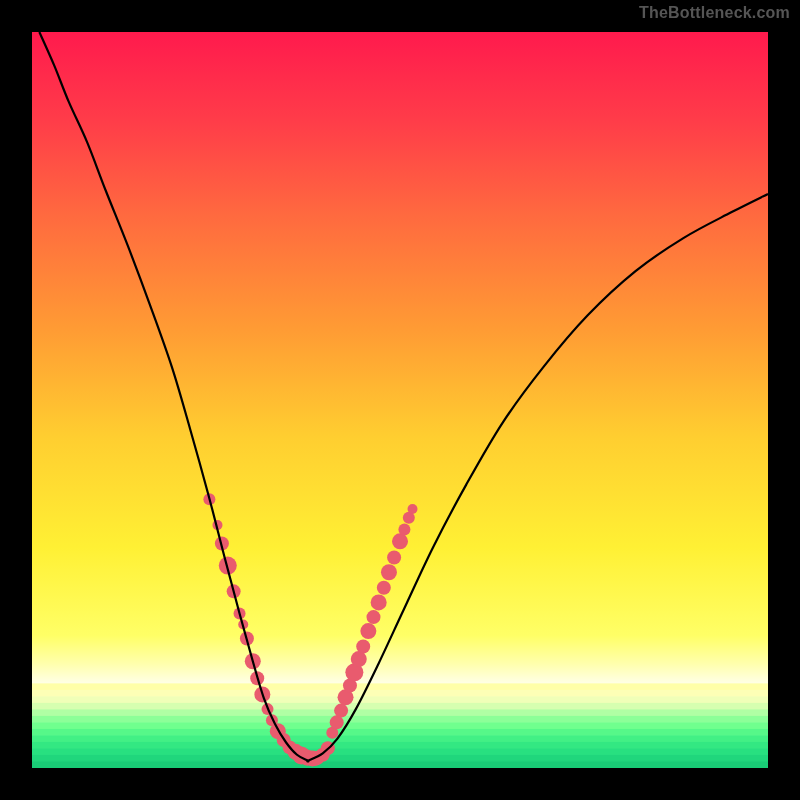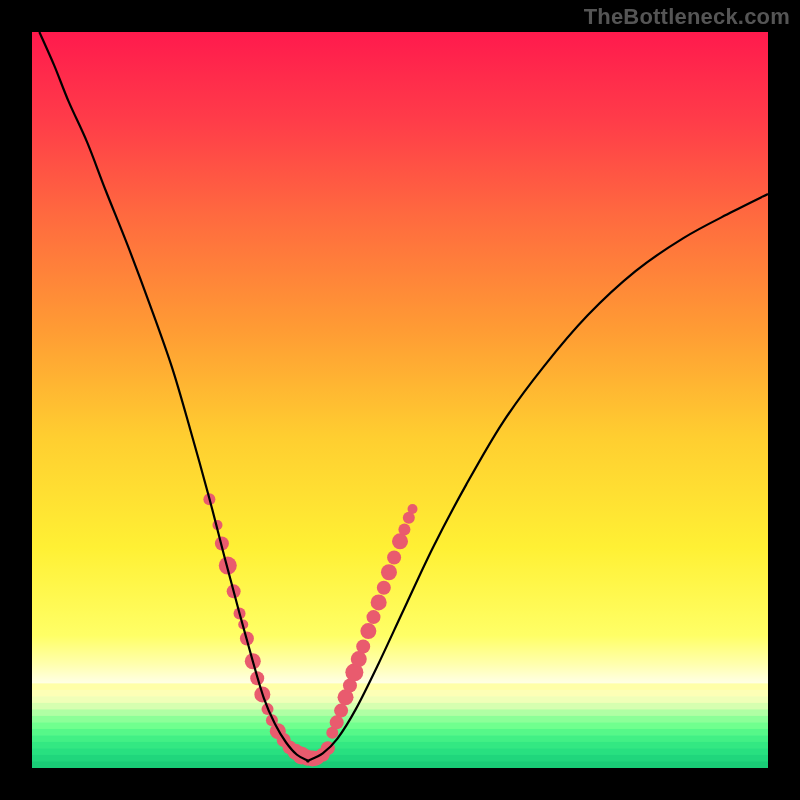--- a/index.html
+++ b/index.html
@@ -14,21 +14,21 @@
   .stage {
     position: relative;
     width: 800px;
     height: 800px;
     background: #000;
   }
   .watermark {
     position: absolute;
     top: 4px;
     right: 10px;
-    font-size: 22px;
+    font-size: 16px;
     font-weight: bold;
     color: #555;
     letter-spacing: 0.2px;
     z-index: 10;
   }
   svg {
     position: absolute;
     inset: 0;
     display: block;
   }

